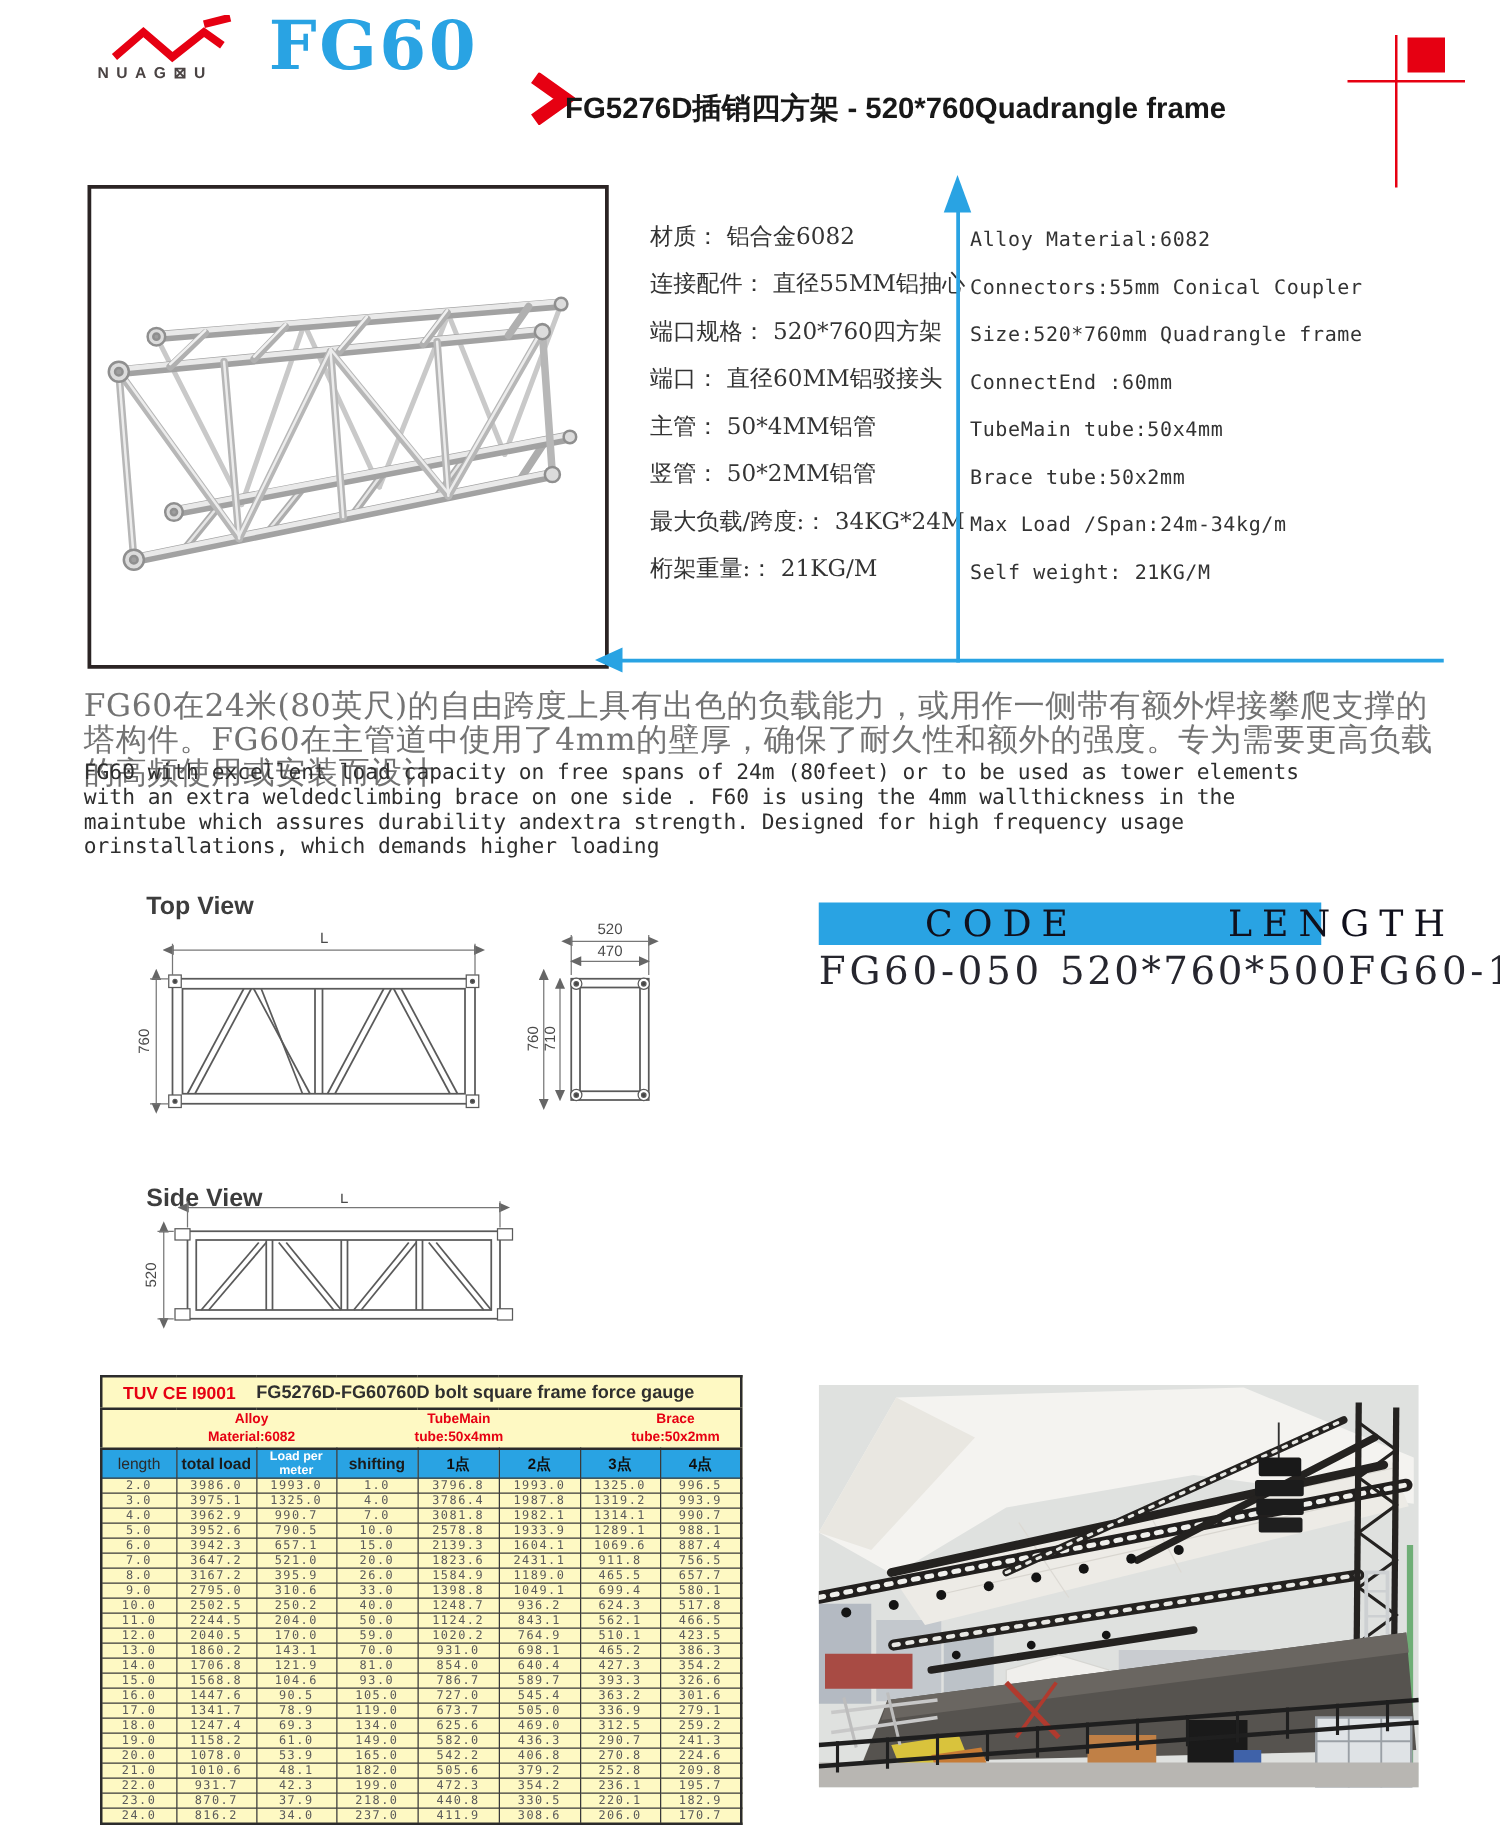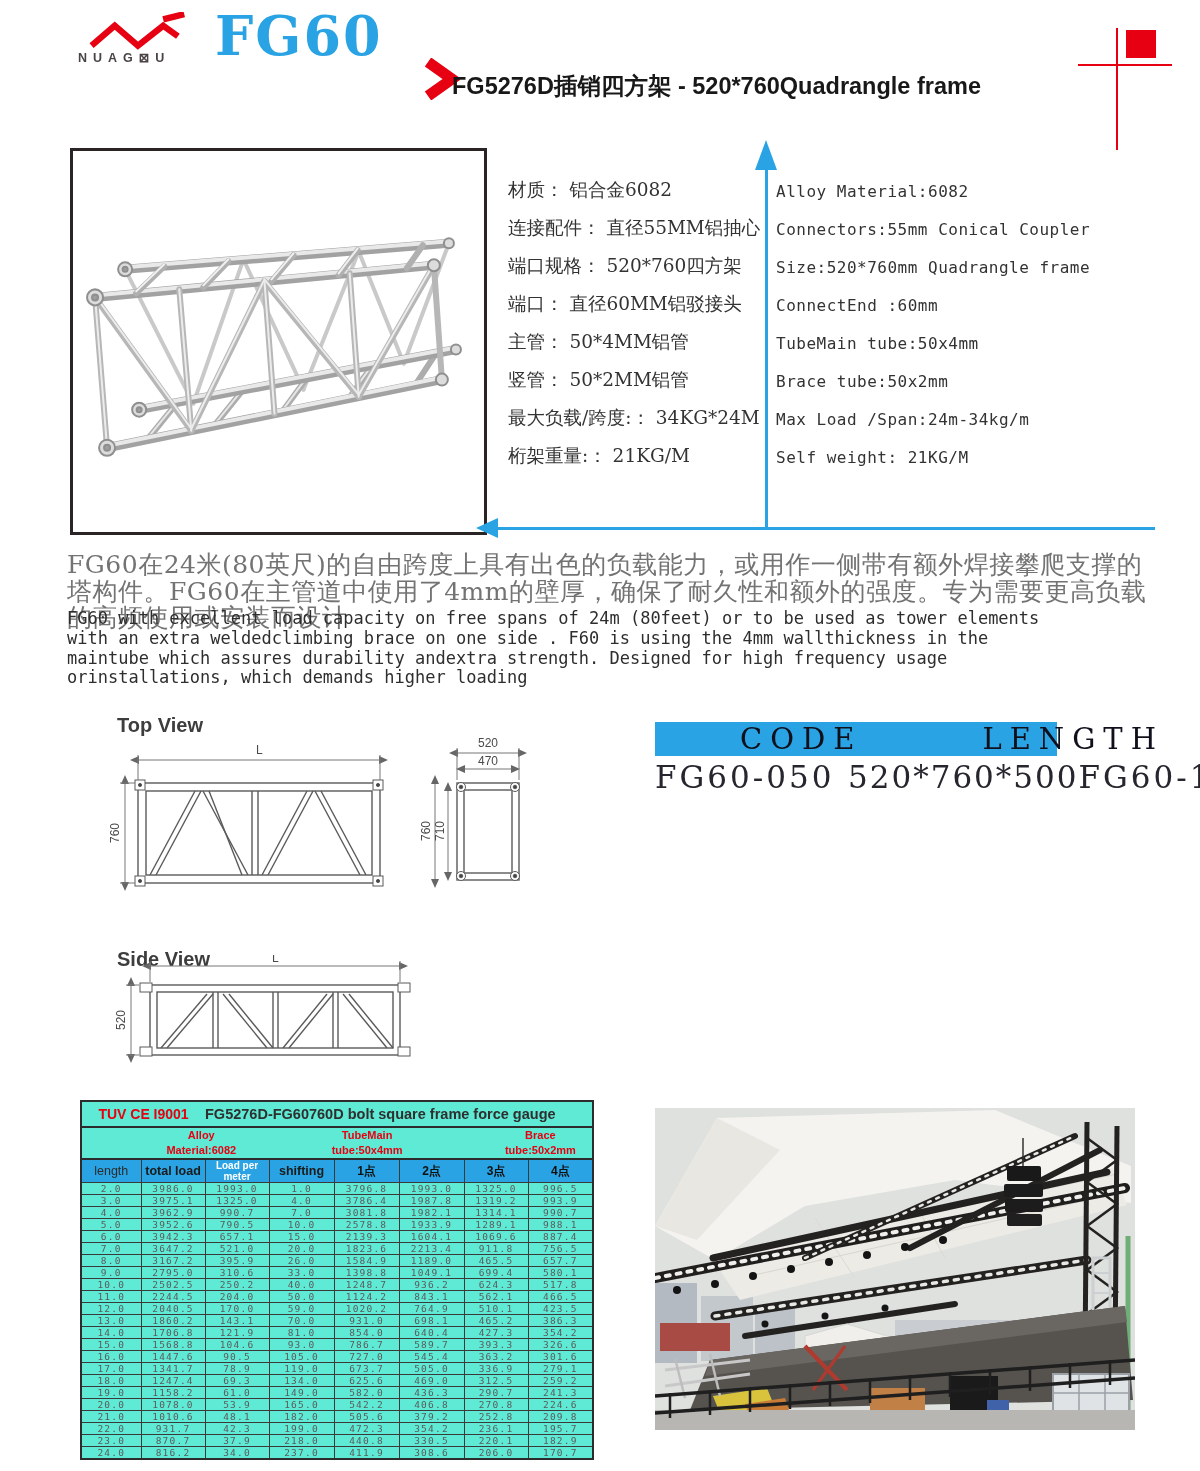--- a/index.html
+++ b/index.html
@@ -20,21 +20,21 @@
     letter-spacing:0px;white-space:nowrap;}
   .cross-v{left:1116px;top:28px;width:2px;height:122px;background:#e60012;}
   .cross-h{left:1078px;top:64px;width:94px;height:2px;background:#e60012;}
   .cross-sq{left:1126px;top:30px;width:30px;height:28px;background:#e60012;}
 
   
   .photo-box{left:70px;top:148px;width:411px;height:381px;border:3px solid #2b2424;background:#fff;}
 
   
   .spec-col{display:flex;flex-direction:column;gap:15px;}
-  .spec-cn{left:508px;top:178px;font-family:"DejaVu Serif","Liberation Serif",serif;
+  .spec-cn{left:520px;top:178px;font-family:"DejaVu Serif","Liberation Serif",serif;
     font-size:18.5px;color:#333;}
   .spec-en{left:776px;top:180px;font-family:"DejaVu Sans Mono","Liberation Mono",monospace;
     font-size:16px;color:#333;letter-spacing:0.5px;}
   .spec-line{white-space:nowrap;line-height:23px;}
   .blue-vline{left:765px;top:168px;width:3px;height:362px;background:#29a3e3;}
   .blue-varrow{left:755px;top:140px;width:0;height:0;
     border-left:11px solid transparent;border-right:11px solid transparent;
     border-bottom:30px solid #29a3e3;}
   .blue-hline{left:497px;top:527px;width:658px;height:3px;background:#29a3e3;}
   .blue-harrow{left:476px;top:518px;width:0;height:0;
@@ -63,21 +63,21 @@
   .band-code{margin-left:85px;}
   .band-length{margin-left:120px;}
   .code-rows{left:655px;top:758px;width:420px;display:flex;flex-direction:row;}
   .code-row{height:37.6px;display:flex;align-items:center;
     font-family:"DejaVu Serif","Liberation Serif",serif;color:#26262e;}
   .code-cell{font-size:31px;letter-spacing:3px;width:185px;display:inline-block;}
   .len-cell{font-size:31px;letter-spacing:2px;margin-left:8px;display:inline-block;}
 
   
   .force-table{left:80px;top:1100px;width:514px;border-collapse:collapse;
-    table-layout:fixed;border:2px solid #2c2c2c;background:#5eead4;}
+    table-layout:fixed;border:2px solid #2c2c2c;background:#fef9c3;}
   .force-table th,.force-table td{border:1px solid #3a3a3a;padding:0;}
   .t-row th{border:none;border-bottom:2px solid #2c2c2c;height:24px;vertical-align:middle;}
   .cert{color:#e60012;font-size:14px;font-weight:700;text-align:center;letter-spacing:0px;}
   .ftitle{font-size:14.5px;font-weight:700;color:#2f2f2f;text-align:left;padding-left:6px;}
   .r-row th{border:none;border-bottom:2px solid #2c2c2c;height:15px;}
   .redline{display:flex;font-size:11px;font-weight:700;color:#e60012;line-height:15px;}
   .redline span:nth-child(1){margin-left:70px;}
   .redline span:nth-child(2){margin-left:55px;}
   .redline span:nth-child(3){margin-left:60px;}
   .h-row th{background:#29a3e3;height:20px;vertical-align:middle;text-align:center;}
@@ -480,21 +480,21 @@
         <td>1604.1</td>
         <td>1069.6</td>
         <td>887.4</td>
       </tr>
       <tr>
         <td>7.0</td>
         <td>3647.2</td>
         <td>521.0</td>
         <td>20.0</td>
         <td>1823.6</td>
-        <td>2213.4</td>
+        <td>2431.1</td>
         <td>911.8</td>
         <td>756.5</td>
       </tr>
       <tr>
         <td>8.0</td>
         <td>3167.2</td>
         <td>395.9</td>
         <td>26.0</td>
         <td>1584.9</td>
         <td>1189.0</td>

